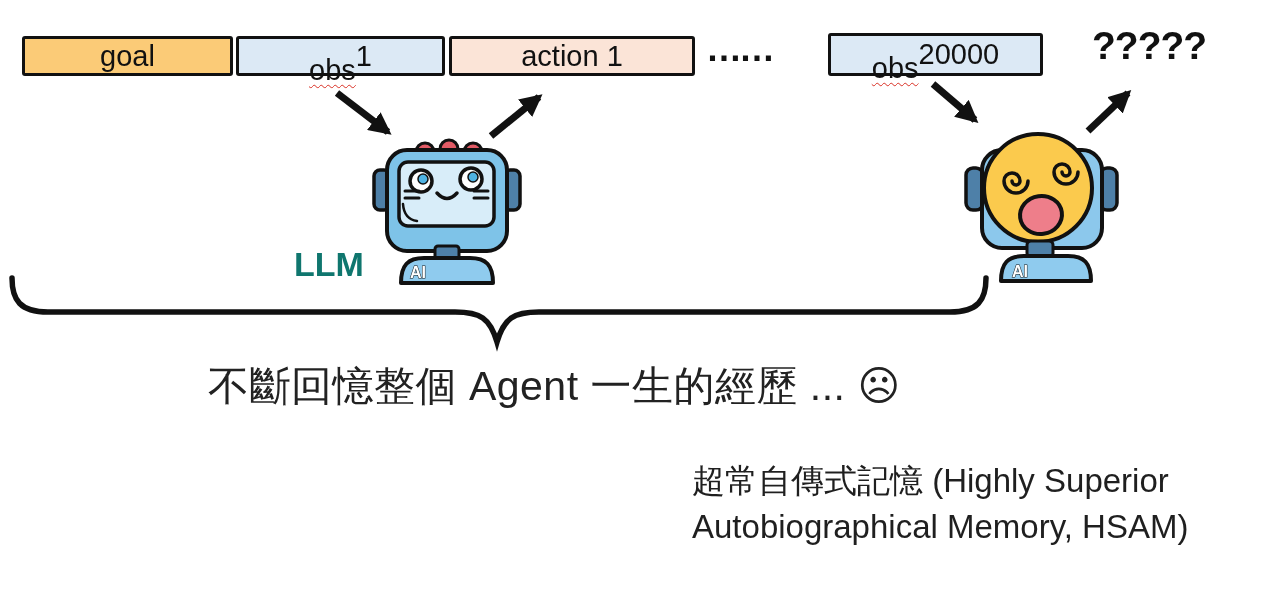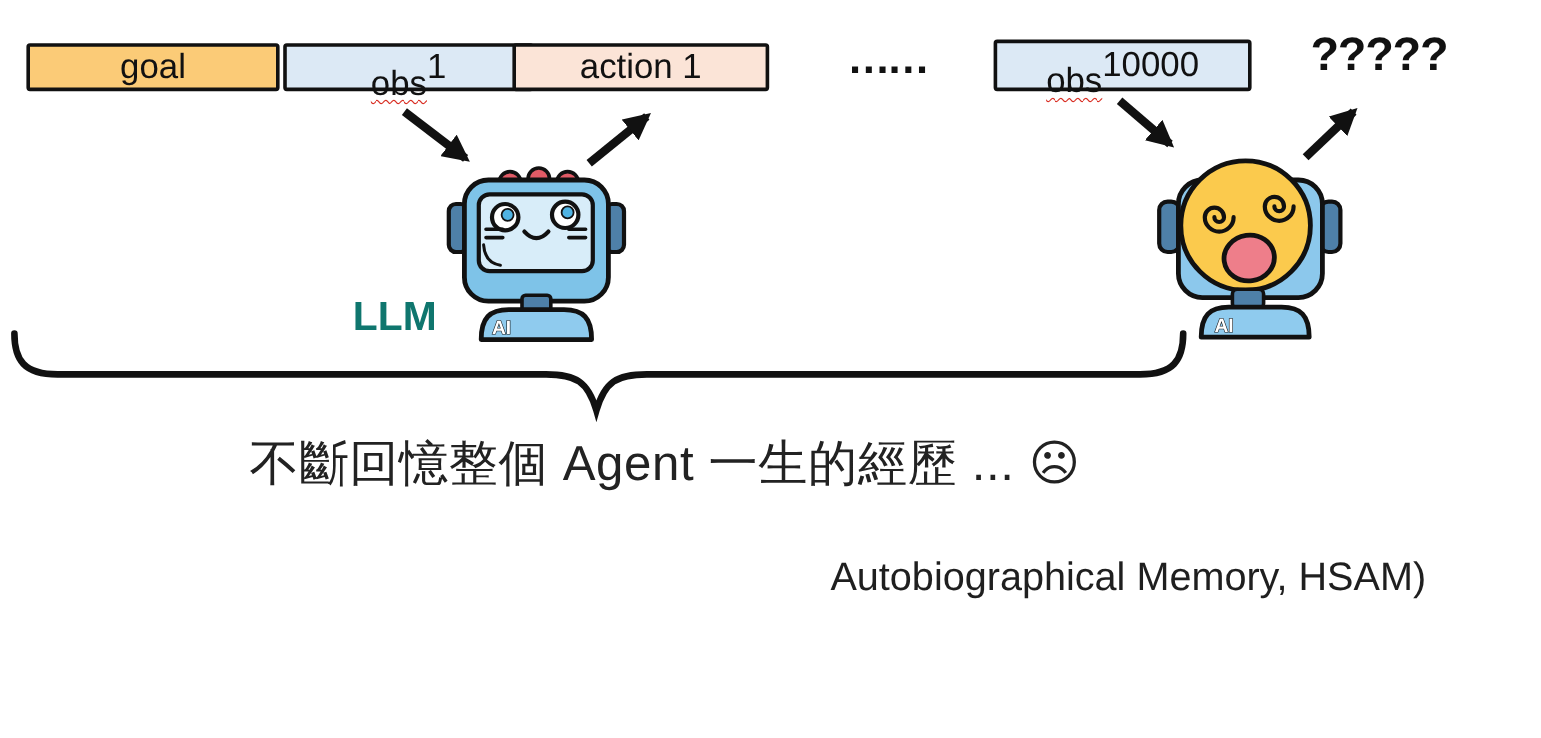--- a/index.html
+++ b/index.html
@@ -10,21 +10,21 @@
   }
   .overlay{position:absolute;left:0;top:0;width:1284px;height:615px;pointer-events:none;}
   .seq-box{
     position:absolute;top:36px;height:40px;box-sizing:border-box;
     border:3.5px solid #111;border-radius:3px;
     display:flex;align-items:center;justify-content:center;
     font-size:29px;line-height:1;color:#111;
   }
   .box-goal{left:22px;width:211px;background:#FBCB77;}
   .box-obs1{left:236px;width:209px;background:#DCE9F5;}
-  .box-action1{left:427px;width:214px;background:#FBE4D7;}
+  .box-action1{left:449px;width:246px;background:#FBE4D7;}
   .box-obs10000{left:828px;top:33px;width:215px;height:43px;background:#DCE9F5;}
   .sq{
     text-decoration:underline;
     text-decoration-style:wavy;
     text-decoration-color:#D93025;
     text-decoration-thickness:1px;
     text-underline-offset:4px;
     margin-top:28px;
   }
   .ellipsis{
@@ -72,21 +72,21 @@
   <div class="seq-box box-obs1">
     <span class="sq">obs</span>
       <span> 1</span>
   </div>
   <div class="seq-box box-action1">
     <span>action 1</span>
   </div>
   <div class="ellipsis">……</div>
   <div class="seq-box box-obs10000">
     <span class="sq">obs</span>
-      <span> 10000</span>
+      <span> 20000</span>
   </div>
   <div class="qmarks">?????</div>
 
   <svg class="overlay" width="1284" height="615" viewBox="0 0 1284 615">
 
     <rect x="374" y="170" width="16" height="40" rx="6" fill="#4E80A8" stroke="#111" stroke-width="3.5"></rect>
     <rect x="504" y="170" width="16" height="40" rx="6" fill="#4E80A8" stroke="#111" stroke-width="3.5"></rect>
 
     <circle cx="425" cy="152" r="9" fill="#E25B66" stroke="#111" stroke-width="3"></circle>
     <circle cx="449" cy="149" r="9" fill="#E25B66" stroke="#111" stroke-width="3"></circle>
@@ -127,16 +127,17 @@
     <ellipse cx="1041" cy="215" rx="21" ry="19" fill="#EE7E8A" stroke="#111" stroke-width="4" transform="rotate(-8 1041 215)"></ellipse>
 
     <rect x="1027" y="241" width="26" height="16" rx="4" fill="#4E80A8" stroke="#111" stroke-width="3"></rect>
     <path d="M1001,281 C1001,263 1008,256 1024,256 L1068,256 C1084,256 1091,263 1091,281 Z" fill="#8FCBEE" stroke="#111" stroke-width="4" stroke-linejoin="round"></path>
     <text x="1012" y="277" font-size="16" font-weight="800" fill="#ffffff" stroke="#111" stroke-width="1" paint-order="stroke" font-family="Liberation Sans, sans-serif">AI</text>
   </svg>
 
   <div class="caption">不斷回憶整個 Agent 一生的經歷 ... ☹</div>
 
   <div class="notes">
+    <div>超常自傳式記憶 (Highly Superior</div>
     <div>Autobiographical Memory, HSAM)</div>
   </div>
 
 </div>
 
 </body></html>

